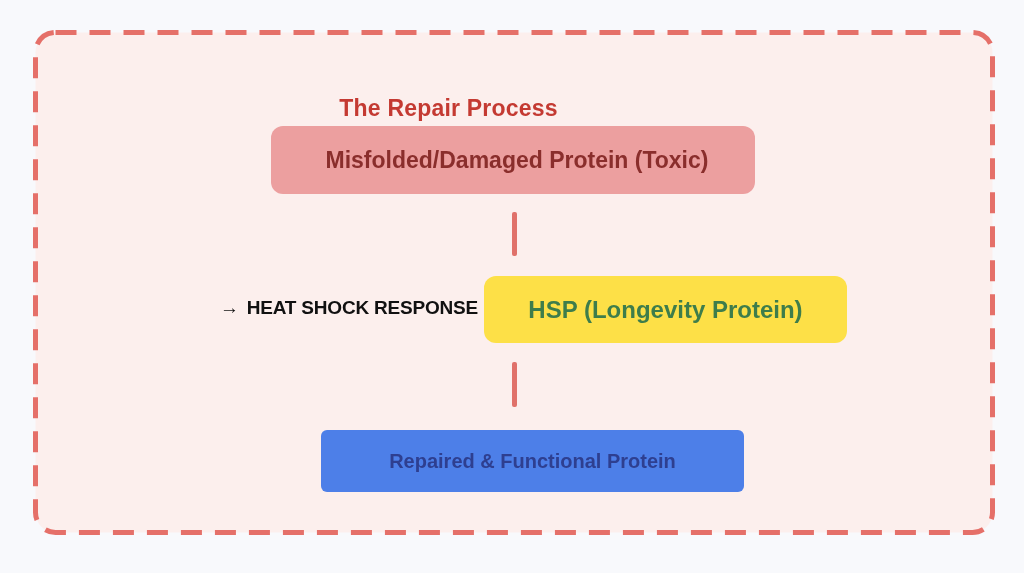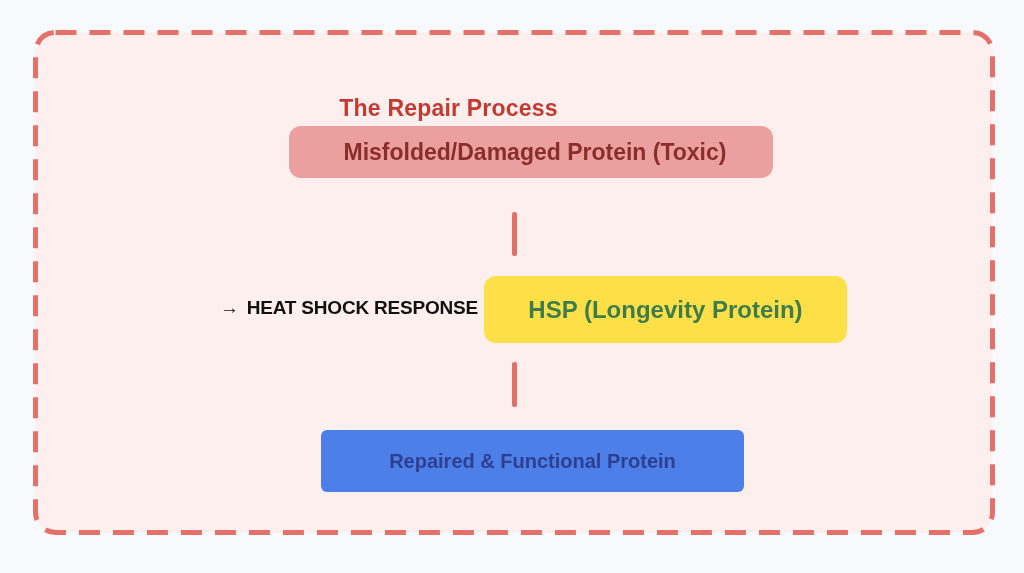--- a/index.html
+++ b/index.html
@@ -40,21 +40,21 @@
 
   .node {
     position: absolute;
     display: flex;
     align-items: center;
     justify-content: center;
     font-weight: bold;
     border-radius: 12px;
     white-space: nowrap;
   }
-  .node-misfolded { left: 289px; top: 126px; width: 484px; height: 52px; font-size: 23px; padding-left: 8px; }
+  .node-misfolded { left: 271px; top: 126px; width: 484px; height: 68px; font-size: 23px; padding-left: 8px; }
   .node-hsp       { left: 484px; top: 276px; width: 363px; height: 67px; font-size: 24px; }
   .node-repaired  { left: 303px; top: 430px; width: 423px; height: 62px; font-size: 20px; border-radius: 6px; margin-left: 18px; }
 
   .connector {
     position: absolute;
     width: 5px;
     background: var(--connector);
     border-radius: 2px;
   }
   .connector-1 { left: 512px; top: 212px; height: 44px; }

